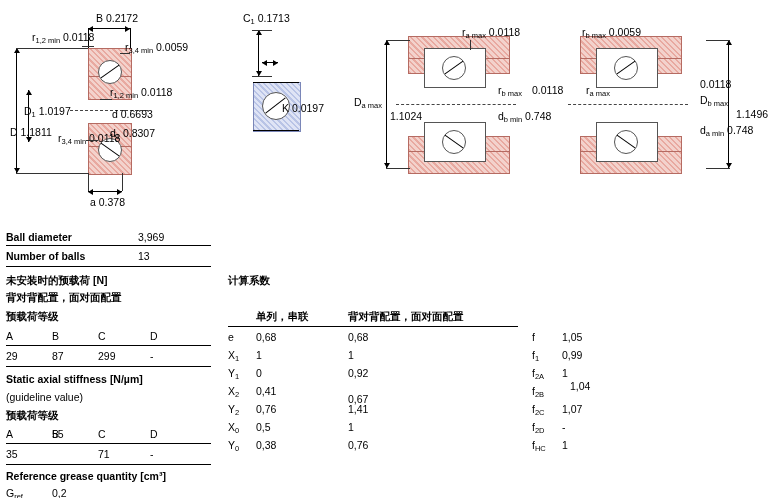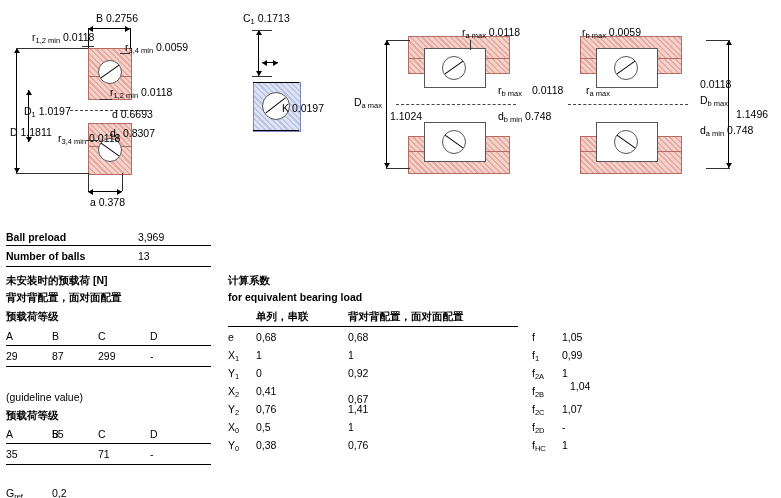--- a/index.html
+++ b/index.html
@@ -76,21 +76,21 @@
 
     <div class="ln" style="left:99px;top:71px;width:22px;height:1px;transform:rotate(-35deg);"></div>
     <div class="ln" style="left:99px;top:149px;width:22px;height:1px;transform:rotate(35deg);"></div>
 
     <div class="dash" style="left:70px;top:110px;width:78px;"></div>
 
     <div class="arrowline" style="left:88px;top:28px;width:42px;"></div>
     <div class="ln lnv" style="left:88px;top:28px;height:20px;"></div>
     <div class="ln lnv" style="left:130px;top:28px;height:20px;"></div>
     <div class="cell" style="left:96px;top:12px;">
-      <span>B  0.2756</span>
+      <span>B  0.2172</span>
     </div>
 
     <div class="cell" style="left:32px;top:31px;">
       <span>r</span><span class="sub">1,2 min</span>
       <span>0.0118</span>
     </div>
 
     <div class="cell" style="left:125px;top:41px;">
       <span>r</span><span class="sub">3,4 min</span>
       <span>0.0059</span>
@@ -239,21 +239,21 @@
     </div>
     <div class="cell" style="left:700px;top:78px;">
       <span>0.0118</span>
     </div>
     <div class="cell" style="left:700px;top:124px;">
       <span>d</span><span class="sub">a min</span>
       <span>0.748</span>
     </div>
   </div>
 
-  <div class="cell bold" style="left:6px;top:231px;">Ball preload</div>
+  <div class="cell bold" style="left:6px;top:231px;">Ball diameter</div>
   <div class="cell" style="left:138px;top:231px;">3,969</div>
   <div class="rule" style="left:6px;top:245px;width:205px;"></div>
 
   <div class="cell bold" style="left:6px;top:250px;">Number of balls</div>
   <div class="cell" style="left:138px;top:250px;">13</div>
   <div class="rule" style="left:6px;top:266px;width:205px;"></div>
 
   <div class="cell bold" style="left:6px;top:274px;">未安装时的预载荷 [N]</div>
   <div class="cell bold" style="left:6px;top:291px;">背对背配置，面对面配置</div>
   <div class="cell bold" style="left:6px;top:310px;">预载荷等级</div>
@@ -263,42 +263,43 @@
   <div class="cell" style="left:98px;top:330px;">C</div>
   <div class="cell" style="left:150px;top:330px;">D</div>
   <div class="rule" style="left:6px;top:345px;width:205px;"></div>
 
   <div class="cell" style="left:6px;top:350px;">29</div>
   <div class="cell" style="left:52px;top:350px;">87</div>
   <div class="cell" style="left:98px;top:350px;">299</div>
   <div class="cell" style="left:150px;top:350px;">-</div>
   <div class="rule" style="left:6px;top:366px;width:205px;"></div>
 
+  <div class="cell bold" style="left:6px;top:373px;">Static axial stiffness [N/µm]</div>
   <div class="cell" style="left:6px;top:391px;">(guideline value)</div>
   <div class="cell bold" style="left:6px;top:409px;">预载荷等级</div>
 
   <div class="cell" style="left:6px;top:428px;">A</div>
   <div class="cell" style="left:52px;top:428px;">B</div>
   <div class="cell" style="left:98px;top:428px;">C</div>
   <div class="cell" style="left:150px;top:428px;">D</div>
   <div class="rule" style="left:6px;top:443px;width:205px;"></div>
 
   <div class="cell" style="left:6px;top:448px;">35</div>
   <div class="cell" style="left:52px;top:428px;">55</div>
   <div class="cell" style="left:98px;top:448px;">71</div>
   <div class="cell" style="left:150px;top:448px;">-</div>
   <div class="rule" style="left:6px;top:464px;width:205px;"></div>
 
+  <div class="cell bold" style="left:6px;top:470px;">Reference grease quantity [cm³]</div>
   <div class="cell" style="left:6px;top:487px;">
     <span>G</span><span class="sub">ref</span>
   </div>
   <div class="cell" style="left:52px;top:487px;">0,2</div>
 
   <div class="cell bold" style="left:228px;top:274px;">计算系数</div>
-  <div class="cell bold" style="left:228px;top:291px;">for equivalent bearing load</div>
   <div class="cell bold" style="left:256px;top:310px;">单列，串联</div>
   <div class="cell bold" style="left:348px;top:310px;">背对背配置，面对面配置</div>
   <div class="rule" style="left:228px;top:326px;width:290px;"></div>
 
   <div>
     <div class="cell" style="left:228px;top:331px;">
       <span>e</span><span class="sub"></span>
     </div>
     <div class="cell" style="left:256px;top:331px;">0,68</div>
     <div class="cell" style="left:348px;top:331px;">0,68</div>

